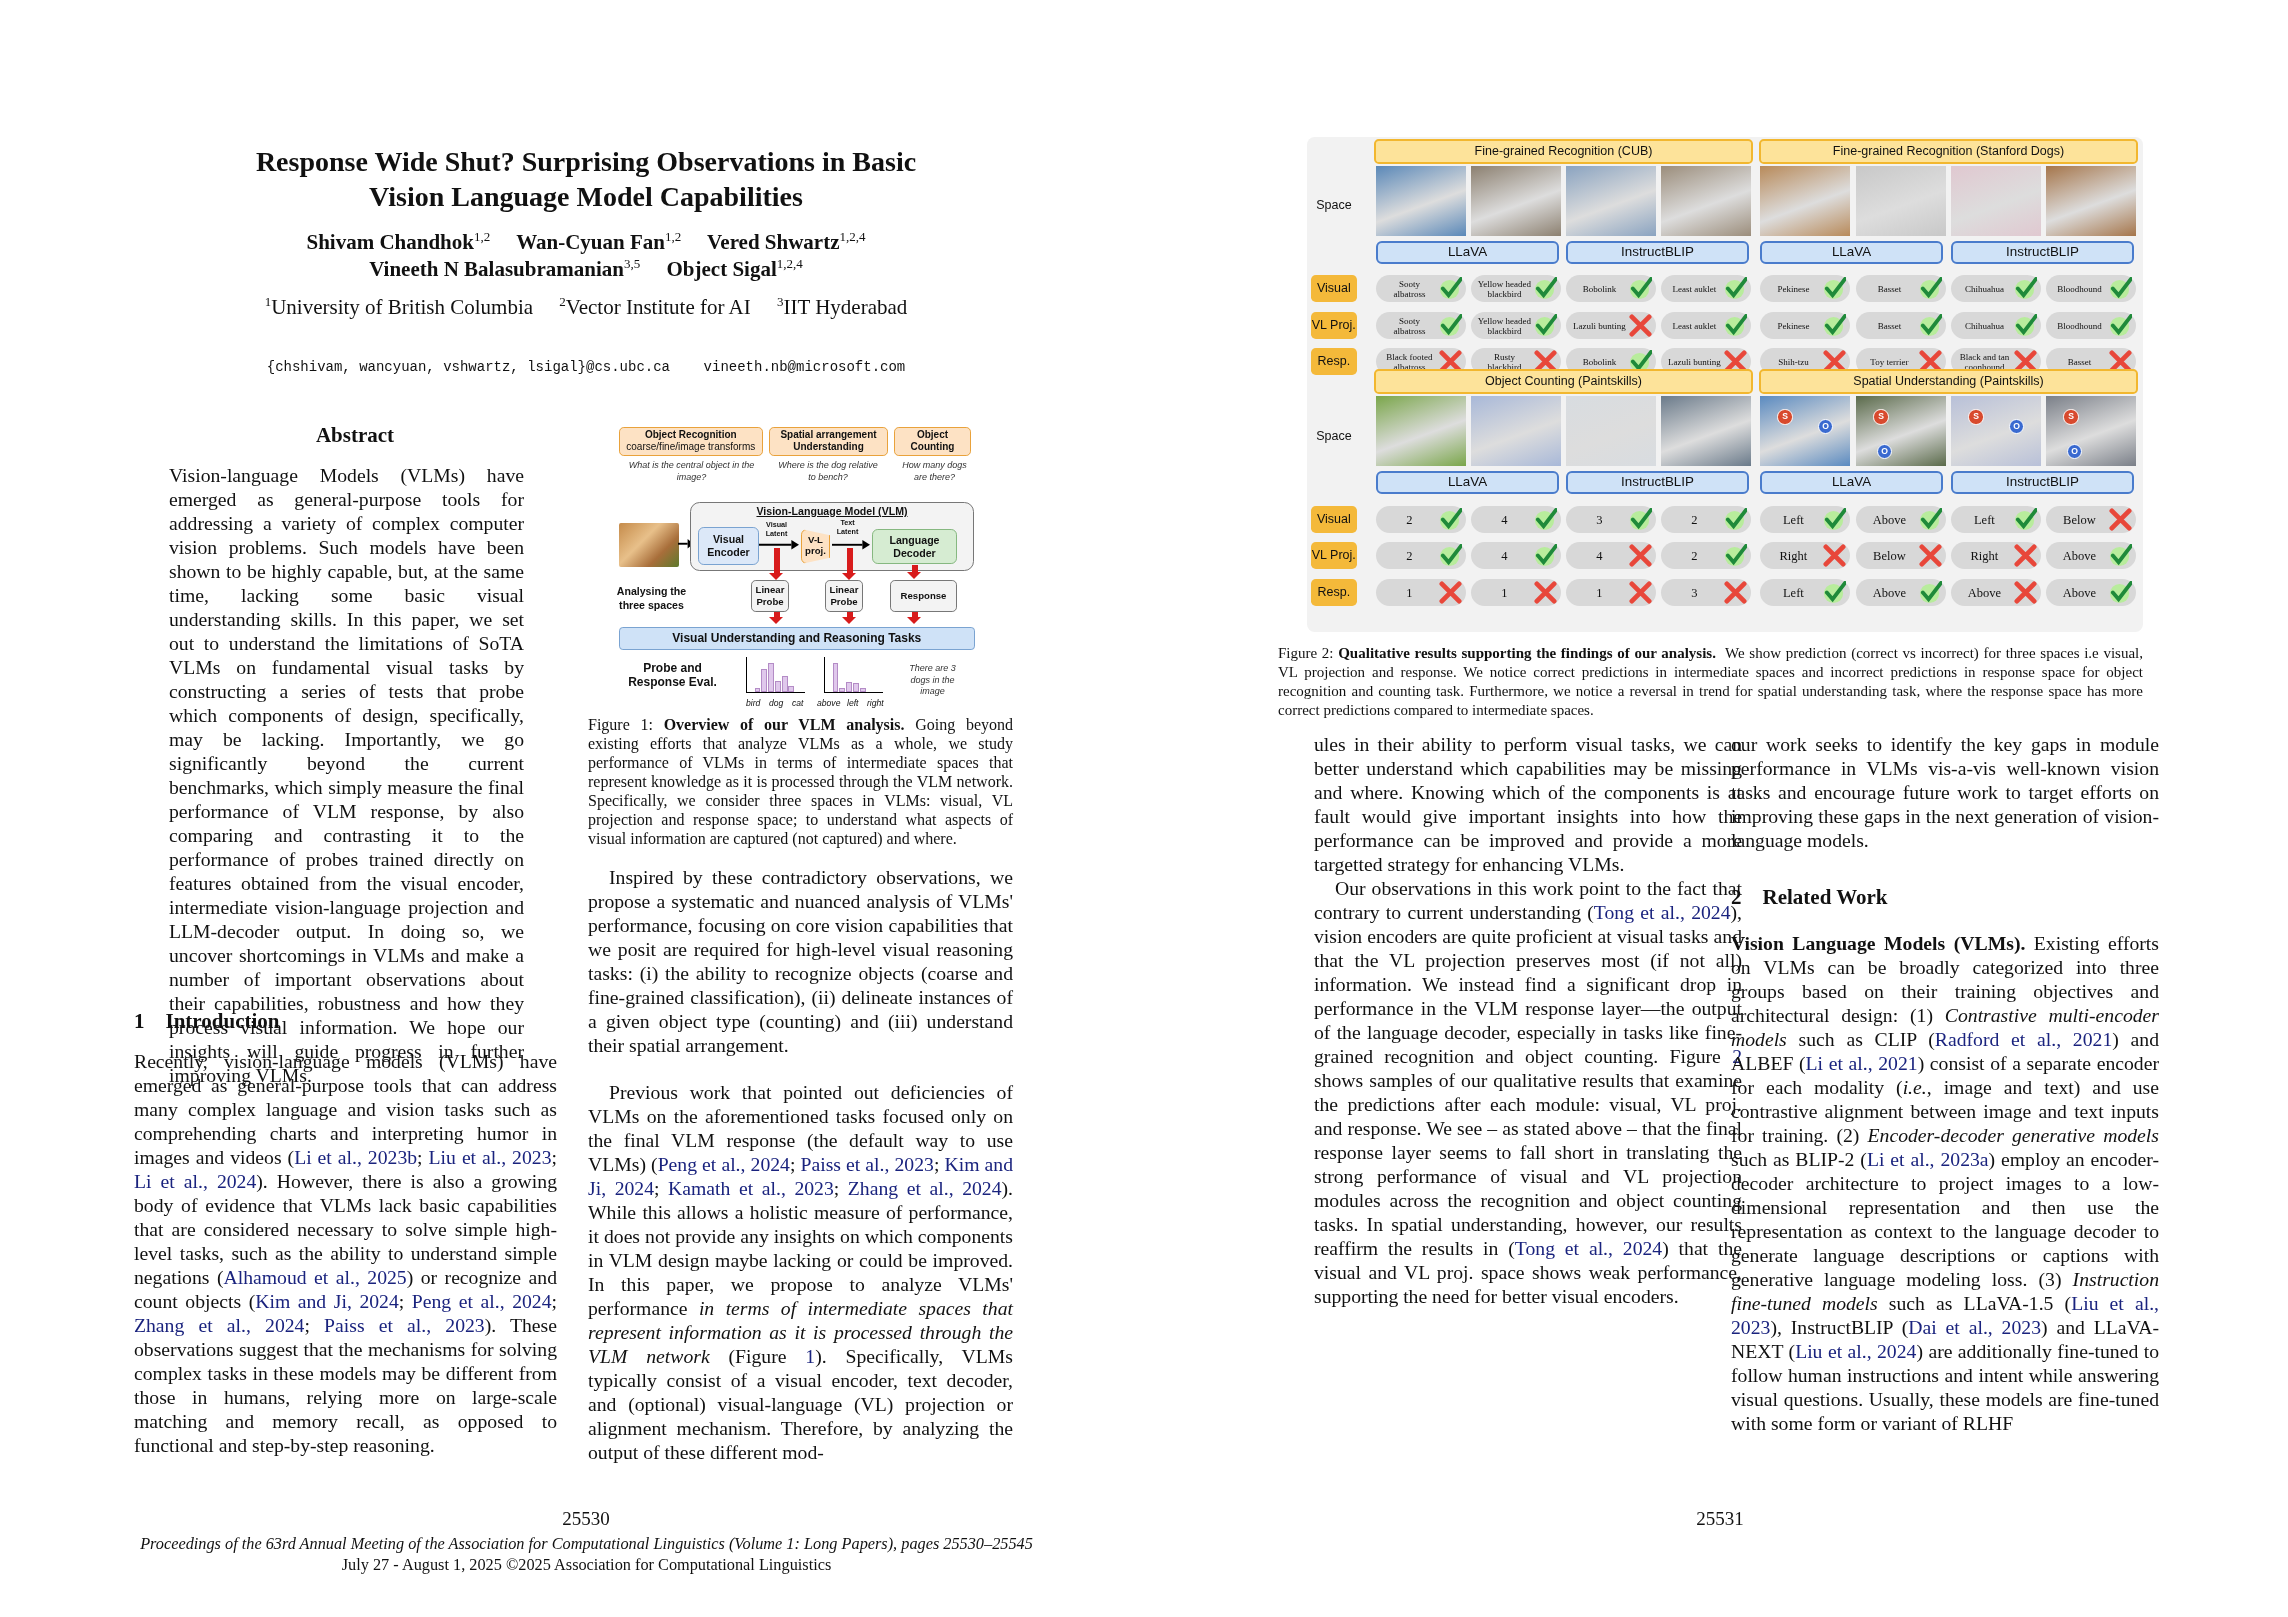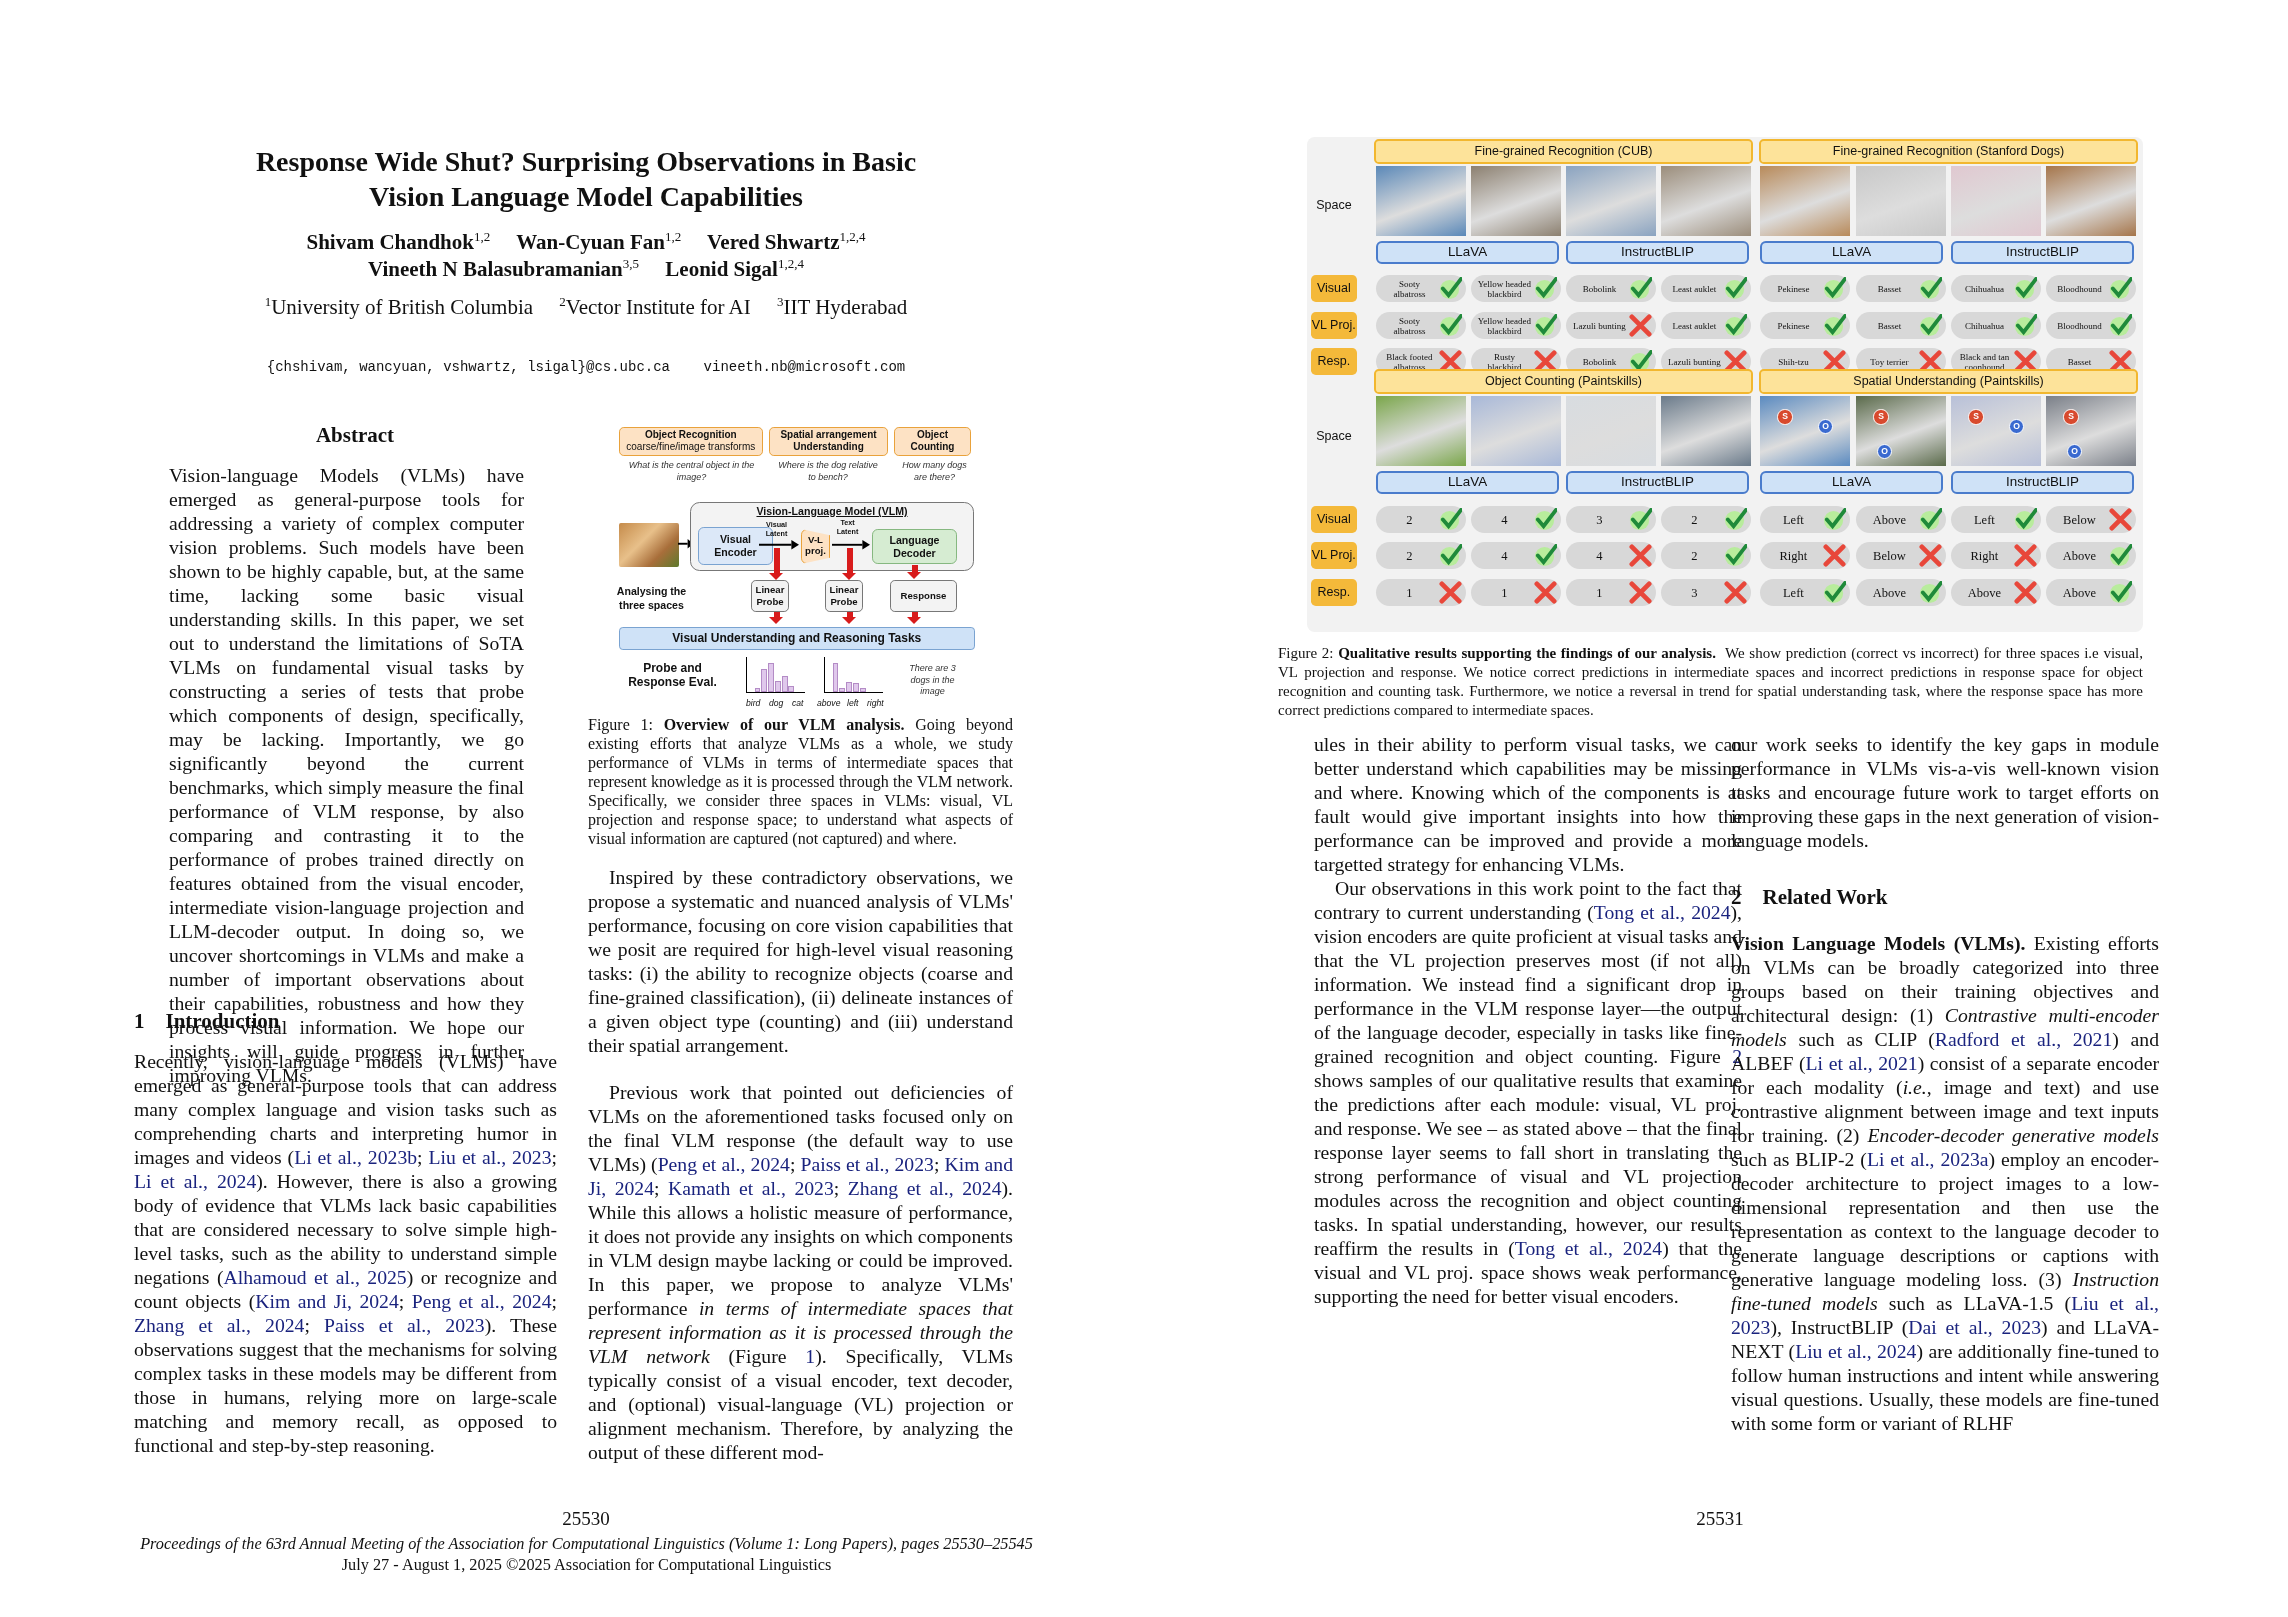--- a/index.html
+++ b/index.html
@@ -67,21 +67,21 @@
 </div>
 
 <div class="abs authors">
   <div>
     <span><span>Shivam Chandhok</span><sup>1,2</sup></span>&nbsp;&nbsp;&nbsp;&nbsp;
     <span><span>Wan-Cyuan Fan</span><sup>1,2</sup></span>&nbsp;&nbsp;&nbsp;&nbsp;
     <span><span>Vered Shwartz</span><sup>1,2,4</sup></span>
   </div>
   <div>
     <span><span>Vineeth N Balasubramanian</span><sup>3,5</sup></span>&nbsp;&nbsp;&nbsp;&nbsp;
-    <span><span>Leonid Sigal</span><sup>1,2,4</sup></span>
+    <span><span>Object Sigal</span><sup>1,2,4</sup></span>
   </div>
 </div>
 
 <div class="abs affil">
   <div>
     <span><sup>1</sup><span>University of British Columbia</span></span>&nbsp;&nbsp;&nbsp;&nbsp;
     <span><sup>2</sup><span>Vector Institute for AI</span></span>&nbsp;&nbsp;&nbsp;&nbsp;
     <span><sup>3</sup><span>IIT Hyderabad</span></span>
   </div>
 </div>
@@ -113,21 +113,21 @@
 
   <div class="dogimg"></div>
   <svg class="abs" style="left:63px;top:117px;" width="15.4" height="11.5" viewBox="0 0 16 12">
       <line x1="0" y1="6" x2="10" y2="6" stroke="#000" stroke-width="2"></line>
       <polygon points="10,1 16,6 10,11" fill="#000"></polygon>
     </svg>
 
   <div class="f1vlm">
     <div class="f1vlmt">Vision-Language Model (VLM)</div>
   </div>
-  <div class="f1box" style="left:83px;top:106px;width:75px;height:38px;background:#dce8f8;border:1.4px solid #7aa3d1;padding-top:4.8px;">Visual Encoder</div>
+  <div class="f1box" style="left:83px;top:106px;width:61px;height:38px;background:#dce8f8;border:1.4px solid #7aa3d1;padding-top:4.8px;">Visual Encoder</div>
   <div class="f1small" style="left:144px;top:100px;width:35px;">Visual Latent</div>
   <svg class="abs" style="left:144px;top:119px;" width="40" height="9.6" viewBox="0 0 42 10">
       <line x1="0" y1="5" x2="34" y2="5" stroke="#000" stroke-width="2"></line>
       <polygon points="34,0 42,5 34,10" fill="#000"></polygon>
     </svg>
   <div class="f1box" style="left:186px;top:108px;width:29px;height:35px;background:#fde2c4;border:1.4px solid #e9a23b;clip-path:polygon(0 0,100% 18%,100% 82%,0 100%);padding-top:3.8px;font-size:9.6px;line-height:11.5px;">V-L proj.</div>
   <div class="f1small" style="left:217px;top:98px;width:31px;">Text Latent</div>
   <svg class="abs" style="left:217px;top:119px;" width="38" height="9.6" viewBox="0 0 40 10">
       <line x1="0" y1="5" x2="32" y2="5" stroke="#000" stroke-width="2"></line>
       <polygon points="32,0 40,5 32,10" fill="#000"></polygon>

